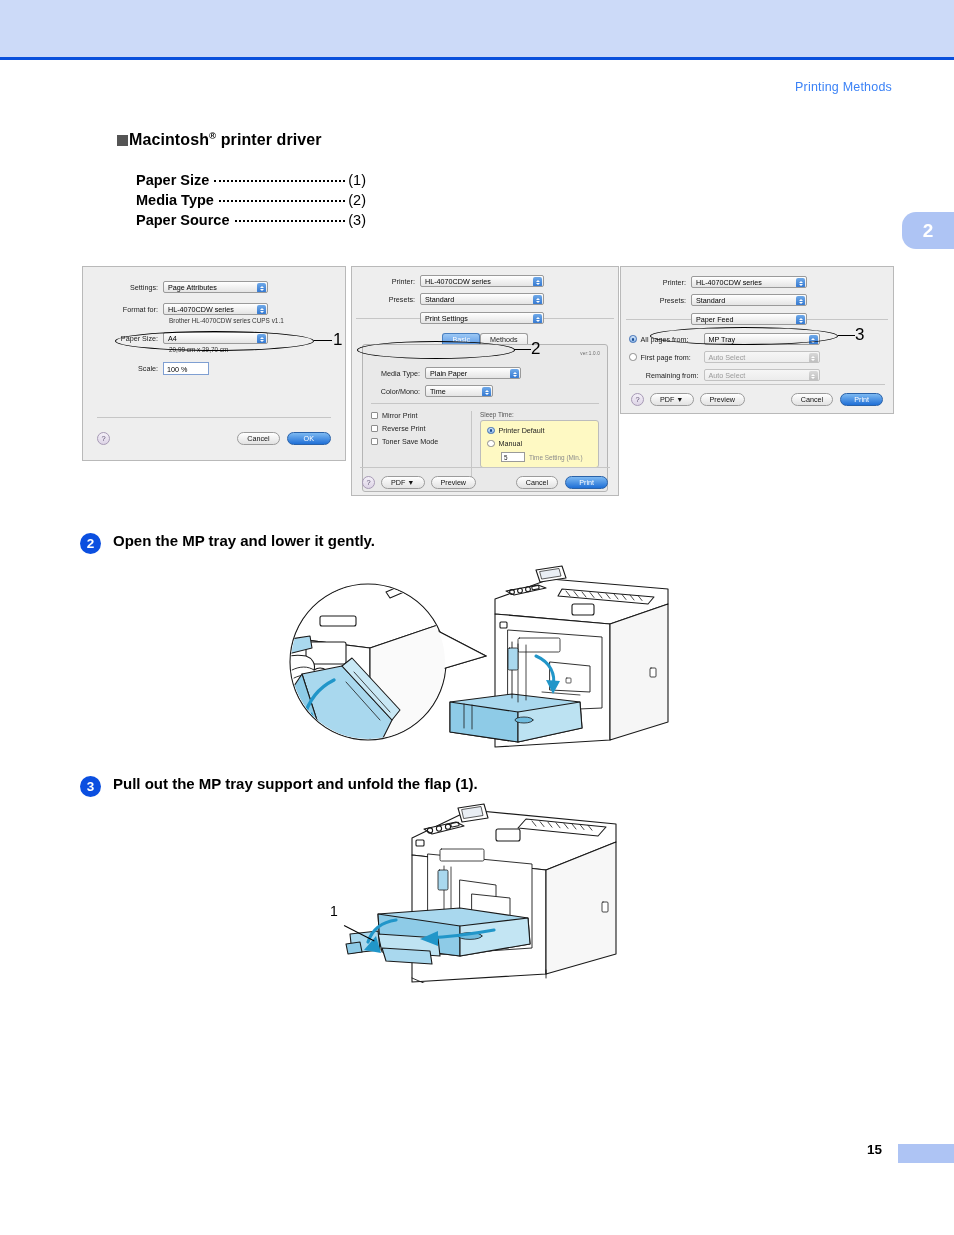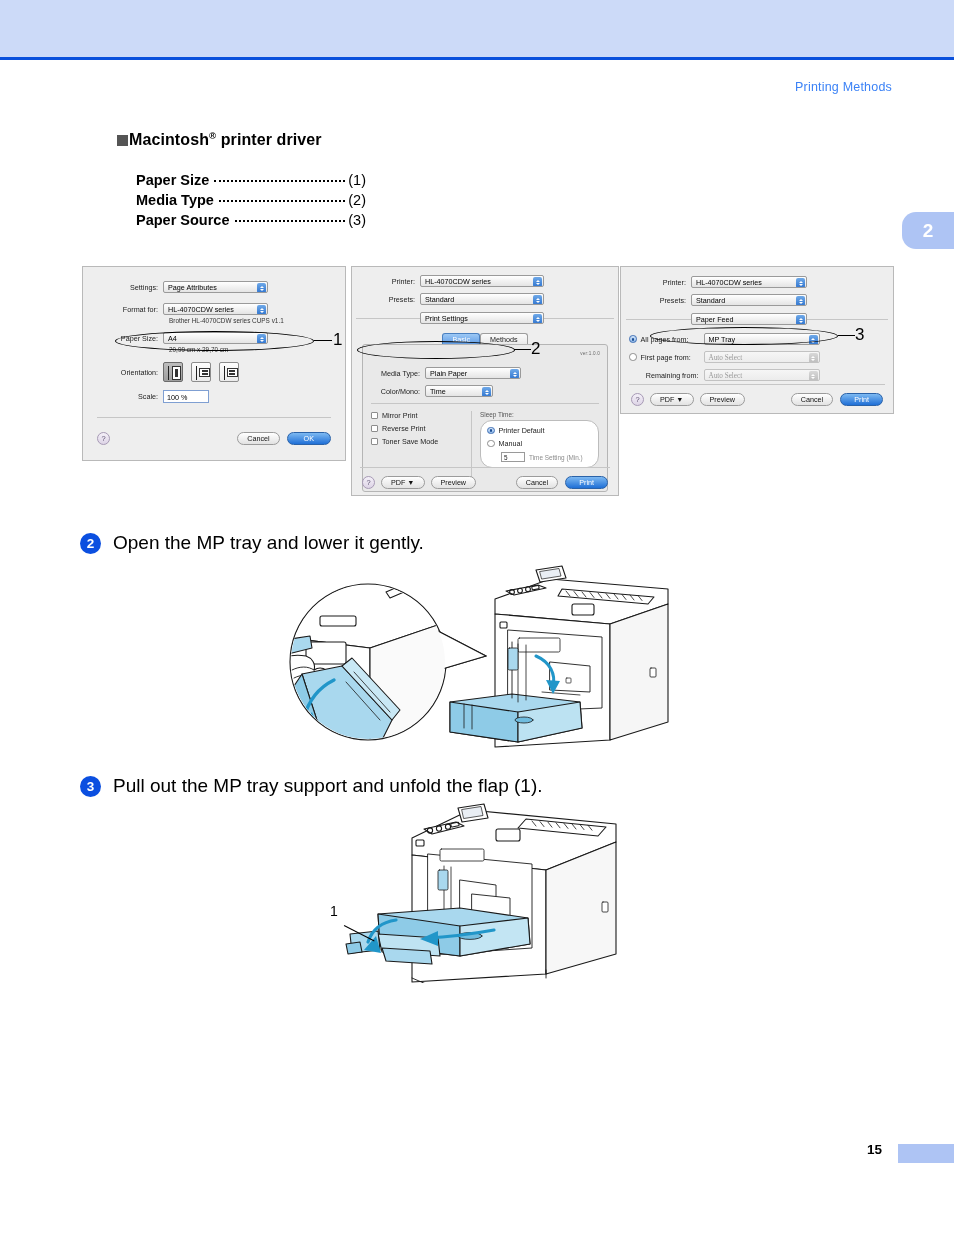--- a/index.html
+++ b/index.html
@@ -60,41 +60,41 @@
 
   
   .step{ position:absolute; display:flex; align-items:flex-start; gap:12px; }
   .step-badge{
     width:21px; height:21px; border-radius:50%;
     background:#0b4fe0; color:#fff;
     font-size:13.5px; font-weight:bold;
     display:flex; align-items:center; justify-content:center;
     flex:0 0 auto; position:relative; top:1px;
   }
-  .step-text{ font-size:19px; }
+  .step-text{ font-size:15px;font-weight:bold; }
 
   
   .dlg{
     position:absolute;
     background:#eeeeee;
     border:1px solid #b9b9b9;
     font-family:"Liberation Sans", sans-serif;
     color:#1a1a1a;
   }
   .row{ display:flex; align-items:center; margin-bottom:6px; }
   .lbl{ text-align:right; font-size:7.2px; color:#1b1b1b; padding-right:5px; }
   .popup{
     position:relative;
     height:12px;
     background:linear-gradient(#ffffff,#e4e4e4);
     border:1px solid #9a9a9a; border-radius:2px;
     font-size:7.2px; line-height:12px; padding-left:4px;
     color:#000; overflow:hidden; white-space:nowrap;
   }
-  .popup.disabled{ color:#9a9a9a; background:linear-gradient(#f6f6f6,#ececec); border-color:#c2c2c2;font-family:Liberation Serif, serif; }
+  .popup.disabled{ color:#9a9a9a; background:linear-gradient(#f6f6f6,#ececec); border-color:#c2c2c2; }
   .arrows{
     position:absolute; right:1px; top:1px; width:9px; height:10px;
     background:linear-gradient(#6fa9e8,#2f74cf);
     border-radius:2px;
     display:flex; flex-direction:column; align-items:center; justify-content:center; gap:1px;
   }
   .arrows.disabled{ background:linear-gradient(#d8d8d8,#bdbdbd); }
   .arrows i{ display:block; width:0;height:0; border-left:2px solid transparent; border-right:2px solid transparent;}
   .arrows i.up{ border-bottom:2.5px solid #fff; }
   .arrows i.dn{ border-top:2.5px solid #fff; }
@@ -165,21 +165,21 @@
   .panel{
     border:1px solid #b5b5b5; border-radius:3px;
     background:#e9e9e9; position:relative;
   }
   .chk{ display:flex; align-items:center; gap:4px; font-size:7.2px; margin-bottom:4px; color:#222;}
   .chkbox{ width:7px;height:7px;border:1px solid #8d8d8d;background:#fff;border-radius:1px;}
   .radio{ width:7.5px;height:7.5px;border-radius:50%;border:1px solid #8d8d8d;background:#fff; position:relative;}
   .radio.on{ border-color:#3f6fb5; background:linear-gradient(#cfe2f8,#8fb8e8); }
   .radio.on::after{ content:""; position:absolute; left:1.7px; top:1.7px; width:2.6px;height:2.6px;border-radius:50%;background:#1d4f96;}
   .grp{
-    border:1px solid #bcbcbc; border-radius:12px; background:#ffffff;
+    border:1px solid #bcbcbc; border-radius:3px; background:#fef9c3;
   }
   .verstr{ position:absolute; right:7px; top:6px; font-size:4.6px; color:#6a6a6a; letter-spacing:.2px;}
   .timebox{ width:24px;height:10px;background:#fff;border:1px solid #9a9a9a; font-size:6.4px;line-height:10px;padding-left:2px;}
 
   
   #dlg3{ left:620px; top:266px; width:274px; height:148px; }
   #dlg3 .lbl{ width:68px; }
   #dlg3 .popup{ width:116px; }
 
   
@@ -253,42 +253,20 @@
       <div class="popup">
         <span>A4</span>
         <span class="arrows">
             <i class="up"></i>
             <i class="dn"></i>
           </span>
       </div>
     </div>
     <div class="subnote" style="margin-left:80px;margin-bottom:9px;">20,99 cm x 29,70 cm</div>
 
-    <div class="row" style="margin-bottom:8px;">
-      <div class="lbl">Orientation:</div>
-      <div style="display:flex;">
-        <div class="orient-box sel">
-          <span class="ori-bar"></span>
-          <span class="ori-page" style="left:8px;top:3px;width:9px;height:14px;"></span>
-          <span class="ori-fig" style="left:11px;top:6px;width:3px;height:8px;"></span>
-        </div>
-        <div class="orient-box">
-          <span class="ori-bar"></span>
-          <span class="ori-page" style="left:7px;top:5px;width:11px;height:9px;"></span>
-          <span class="ori-fig" style="left:10px;top:7px;width:6px;height:2px;"></span>
-          <span class="ori-fig" style="left:10px;top:10px;width:6px;height:2px;"></span>
-        </div>
-        <div class="orient-box">
-          <span class="ori-bar"></span>
-          <span class="ori-page" style="left:7px;top:5px;width:11px;height:9px;"></span>
-          <span class="ori-fig" style="left:9px;top:7px;width:6px;height:2px;"></span>
-          <span class="ori-fig" style="left:9px;top:10px;width:6px;height:2px;"></span>
-        </div>
-      </div>
-    </div>
 
     <div class="row">
       <div class="lbl">Scale:</div>
       <div class="scalebox">100 %</div>
     </div>
   </div>
 
   <div class="sep" style="position:absolute;left:14px;right:14px;bottom:42px;"></div>
   <div style="position:absolute;left:14px;right:14px;bottom:15px;display:flex;align-items:center;">
     <div class="help">?</div>

